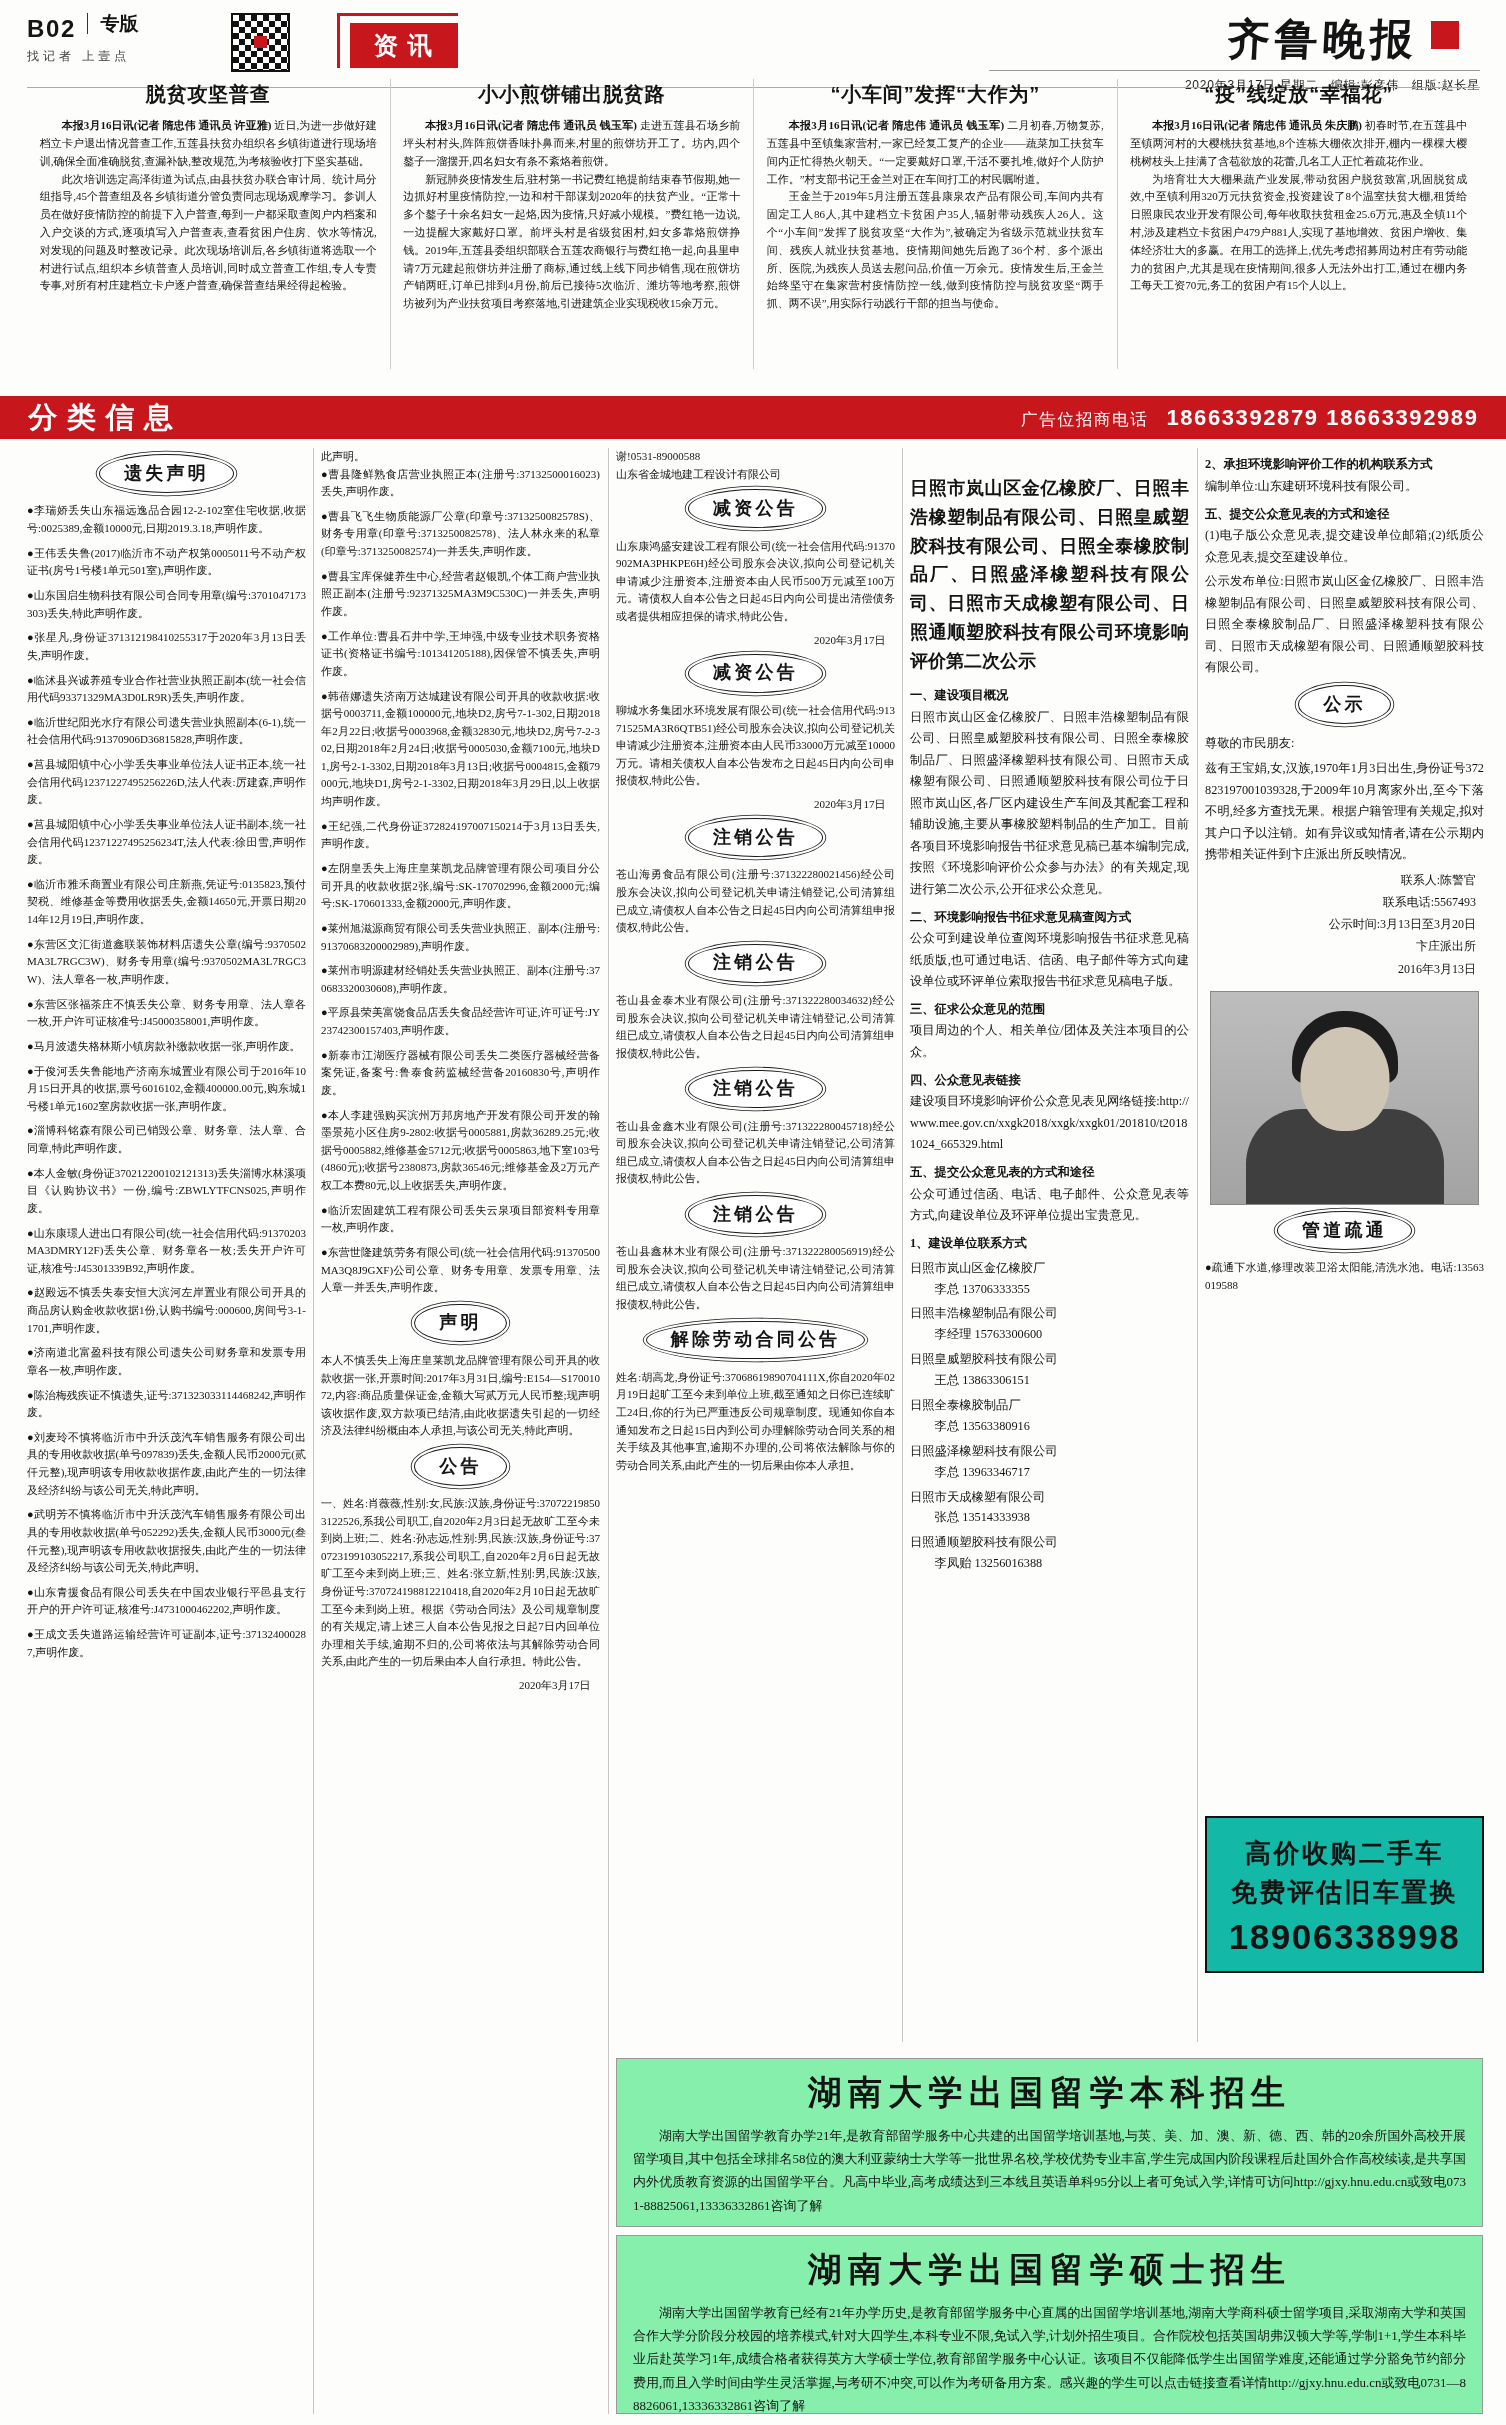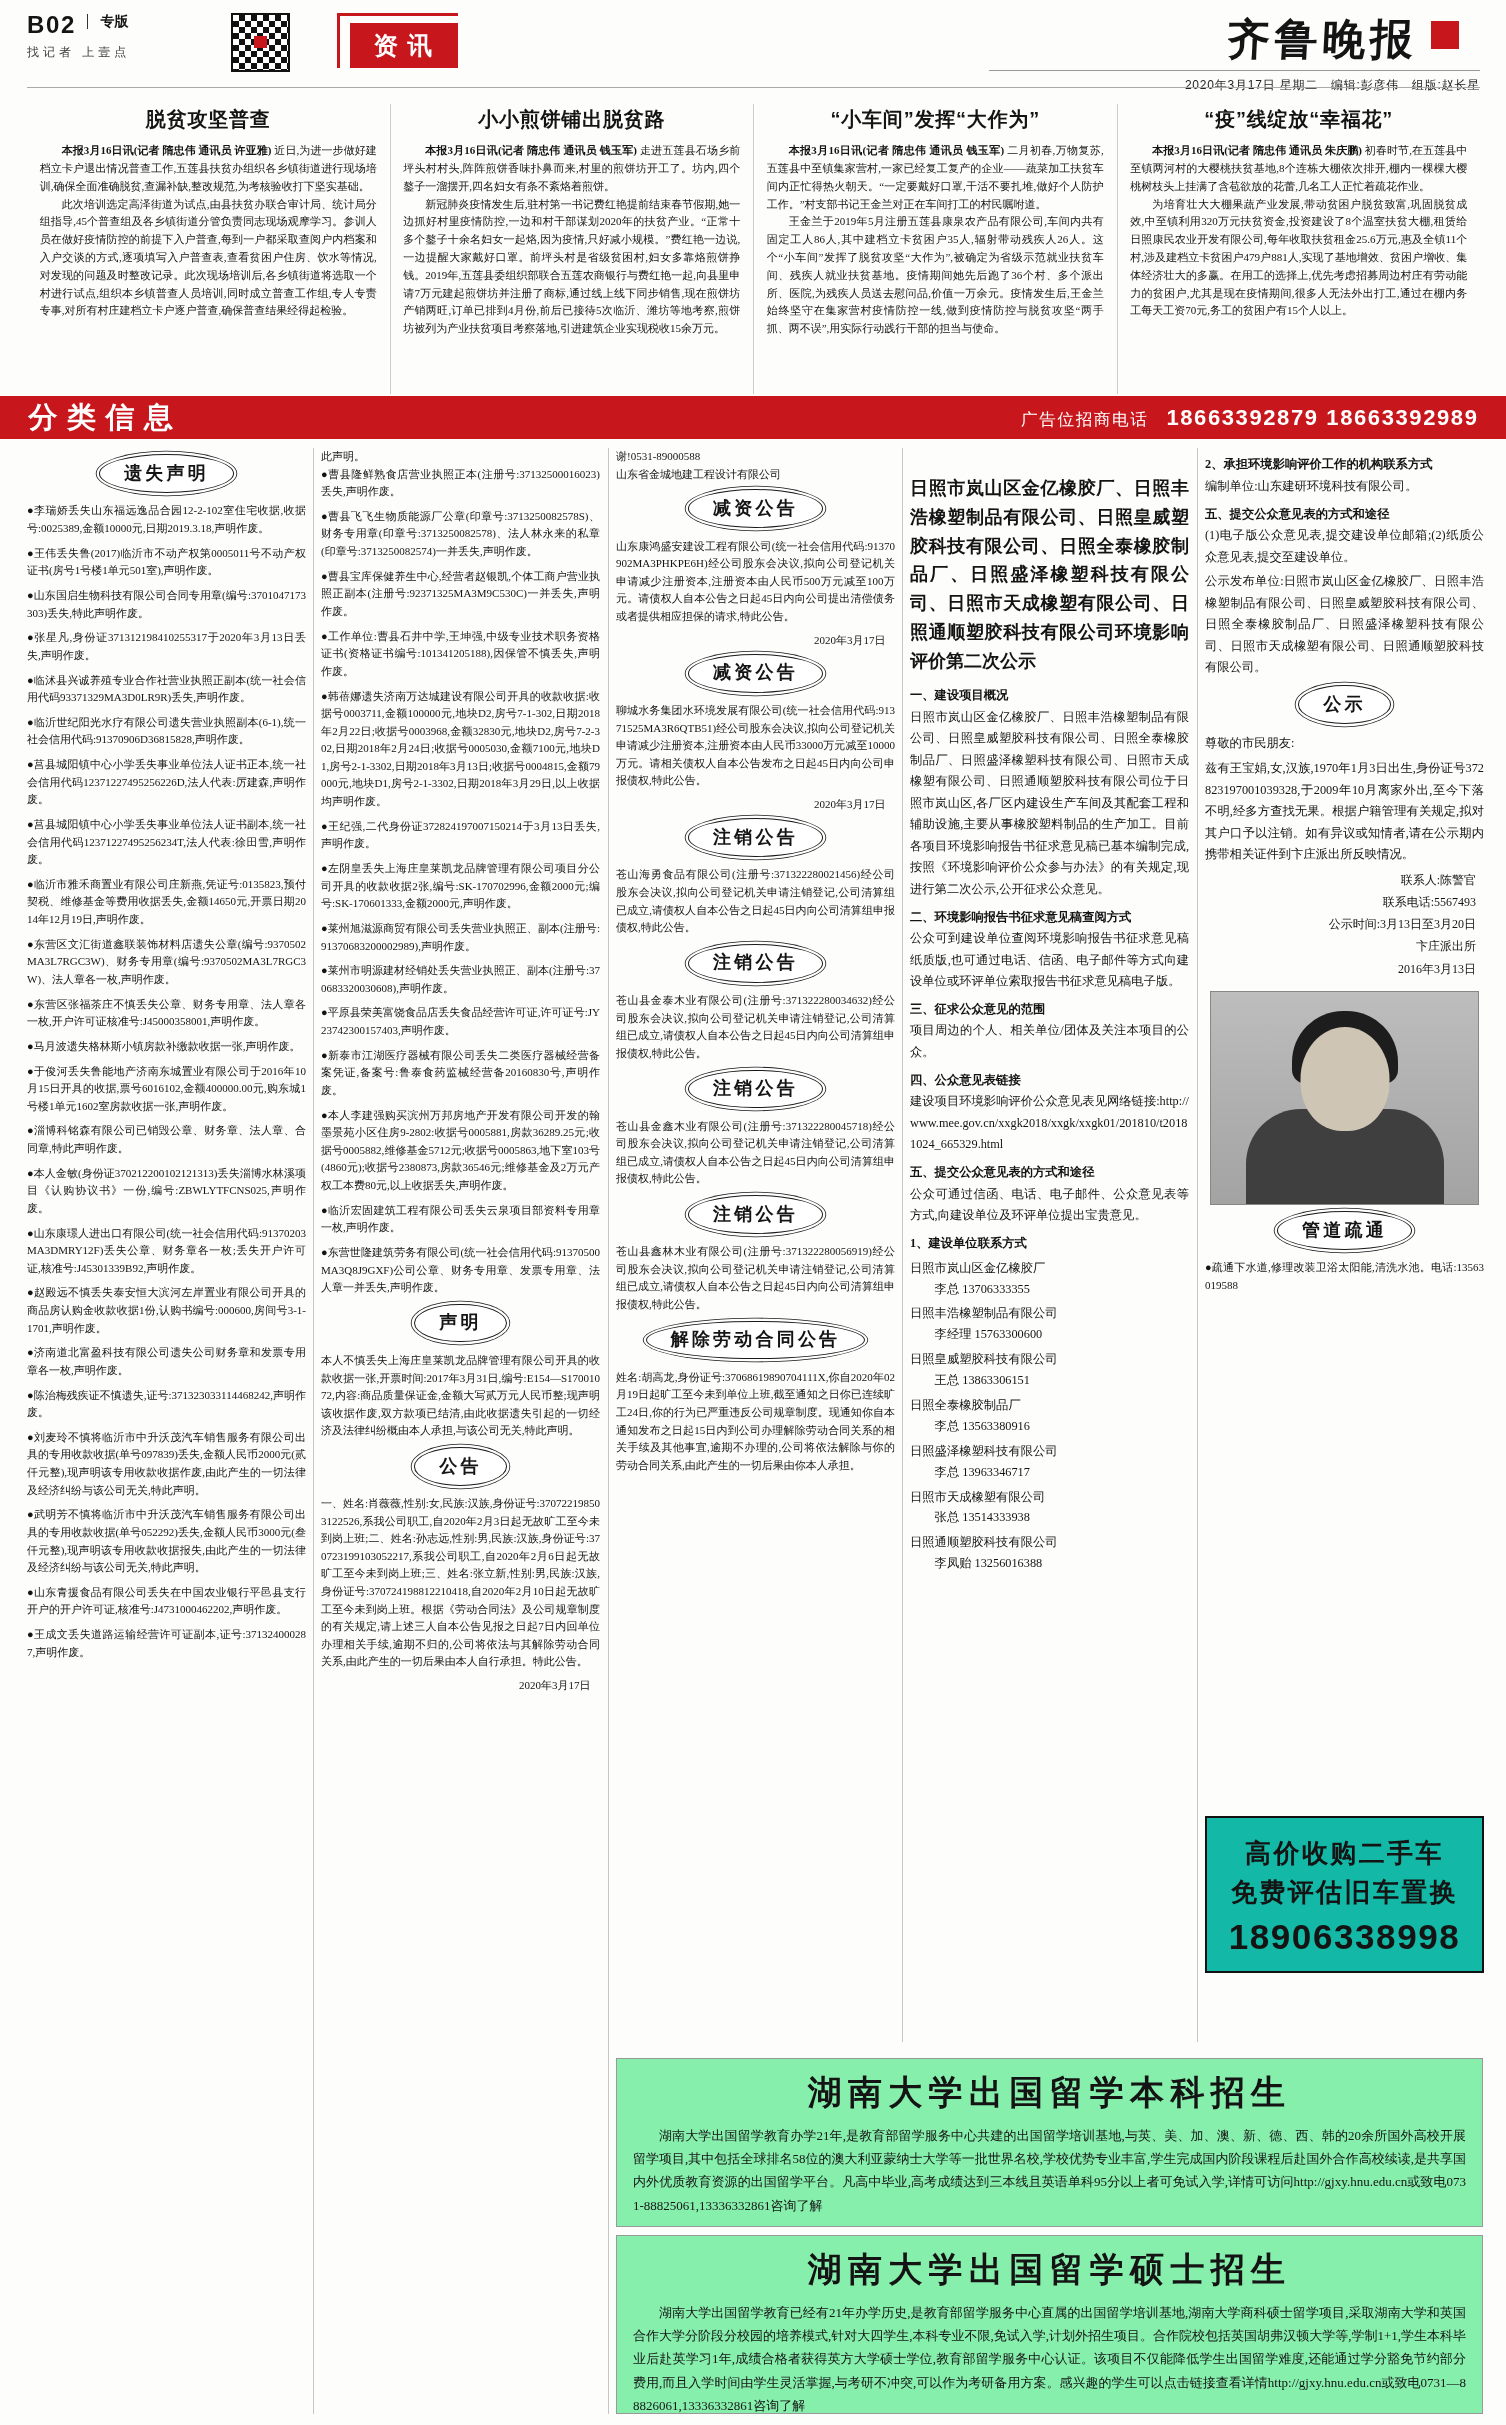--- a/index.html
+++ b/index.html
@@ -3,37 +3,37 @@
 <meta charset="utf-8">
 <style>
   * { margin:0; padding:0; box-sizing:border-box; }
   html,body { background:#dedede; }
   body { font-family:"Liberation Serif", serif; color:#141414; }
   .page { position:relative; width:1507px; height:2426px; background:#fdfdfc; margin:0 auto; overflow:hidden; }
 
   
   .hd { position:absolute; top:11px; left:27px; right:27px; height:71px; }
   .pageno { font-family:"Liberation Sans",sans-serif; font-size:24px; font-weight:bold; letter-spacing:1.6px;margin-top:47px; }
-  .edition { font-size:14px; font-weight:bold; margin-left:11px; padding-left:12.7px; border-left:1.6px solid #333; vertical-align:7.1px; }
+  .edition { font-size:19px; font-weight:bold; margin-left:11px; padding-left:12.7px; border-left:1.6px solid #333; vertical-align:7.1px; }
   .tagline { font-size:12px; letter-spacing:4px; margin-top:4.7px; color:#404040; font-family:"Liberation Sans",sans-serif; }
   .qr { position:absolute; left:204px; top:1.6px; width:59px; height:59px; border:2.4px solid #111;
         background:repeating-conic-gradient(#111 0% 25%, #fff 0% 50%); background-size:12px 12px; }
   .qr-dot { position:absolute; inset:21.4px; background:#c8161d; }
   .secbox-wrap { position:absolute; left:310px; top:1.6px; border-top:3.2px solid #c8161d; border-left:3.2px solid #c8161d; padding:7.1px 0 0 9.5px; }
   .secbox { background:#c8161d; color:#fff; font-family:"Liberation Sans",sans-serif; font-weight:bold;
             font-size:24.5px; letter-spacing:9.5px; padding:6.3px 16px 6.3px 24px; }
   .masthead { position:absolute; right:62px; top:0; font-size:43px; font-weight:bold; letter-spacing:4.7px;
               font-family:"Liberation Serif",serif; transform:skewX(-3deg); }
   .seal { position:absolute; right:20.6px; top:9.5px; width:28.5px; height:28.5px; background:#c8161d; }
   .dateline { position:absolute; top:59px; right:0; min-width:491px; text-align:right; font-size:12px;
               font-family:"Liberation Sans",sans-serif; color:#222; letter-spacing:0.8px; border-top:0.8px solid #999; padding-top:5.5px; }
   .hd-rule { position:absolute; top:87px; left:27px; right:27px; border-top:0.8px solid #aaa; }
 
   
-  .news { position:absolute; top:104px; left:27px; right:27px; height:290px; display:flex; overflow:hidden; }
+  .news { position:absolute; top:79px; left:27px; right:27px; height:290px; display:flex; overflow:hidden; }
   .ncol { flex:1 1 0; padding:0 12.7px; overflow:hidden; }
   .ncol + .ncol { border-left:0.8px solid #ccc; }
   .ntitle { font-size:20px; text-align:center; margin:1.6px 0 9.5px; font-weight:bold; letter-spacing:0.8px;
             font-family:"Liberation Sans",sans-serif; }
   .npara { font-size:11px; line-height:1.62; text-align:justify; text-indent:2em; }
   .lead { font-weight:bold; }
 
   
   .banner { position:absolute; top:396px; left:0; width:1507px; height:43px; background:#c8161d; color:#fff;
             display:flex; align-items:center; padding:0 28.5px; }

